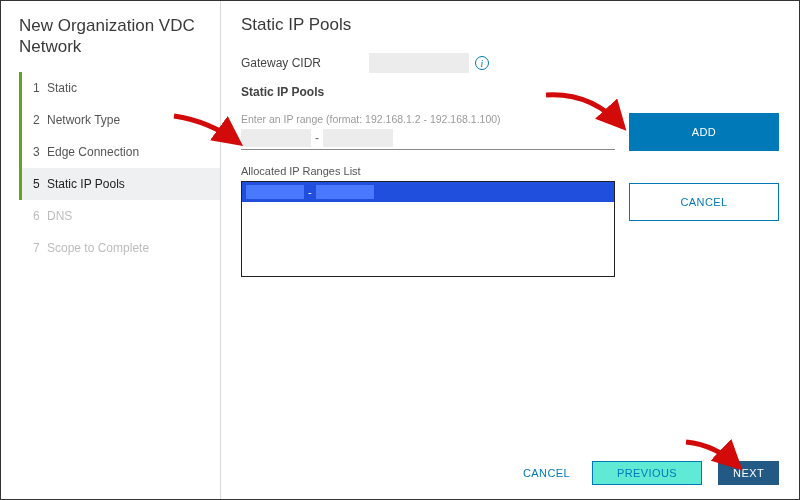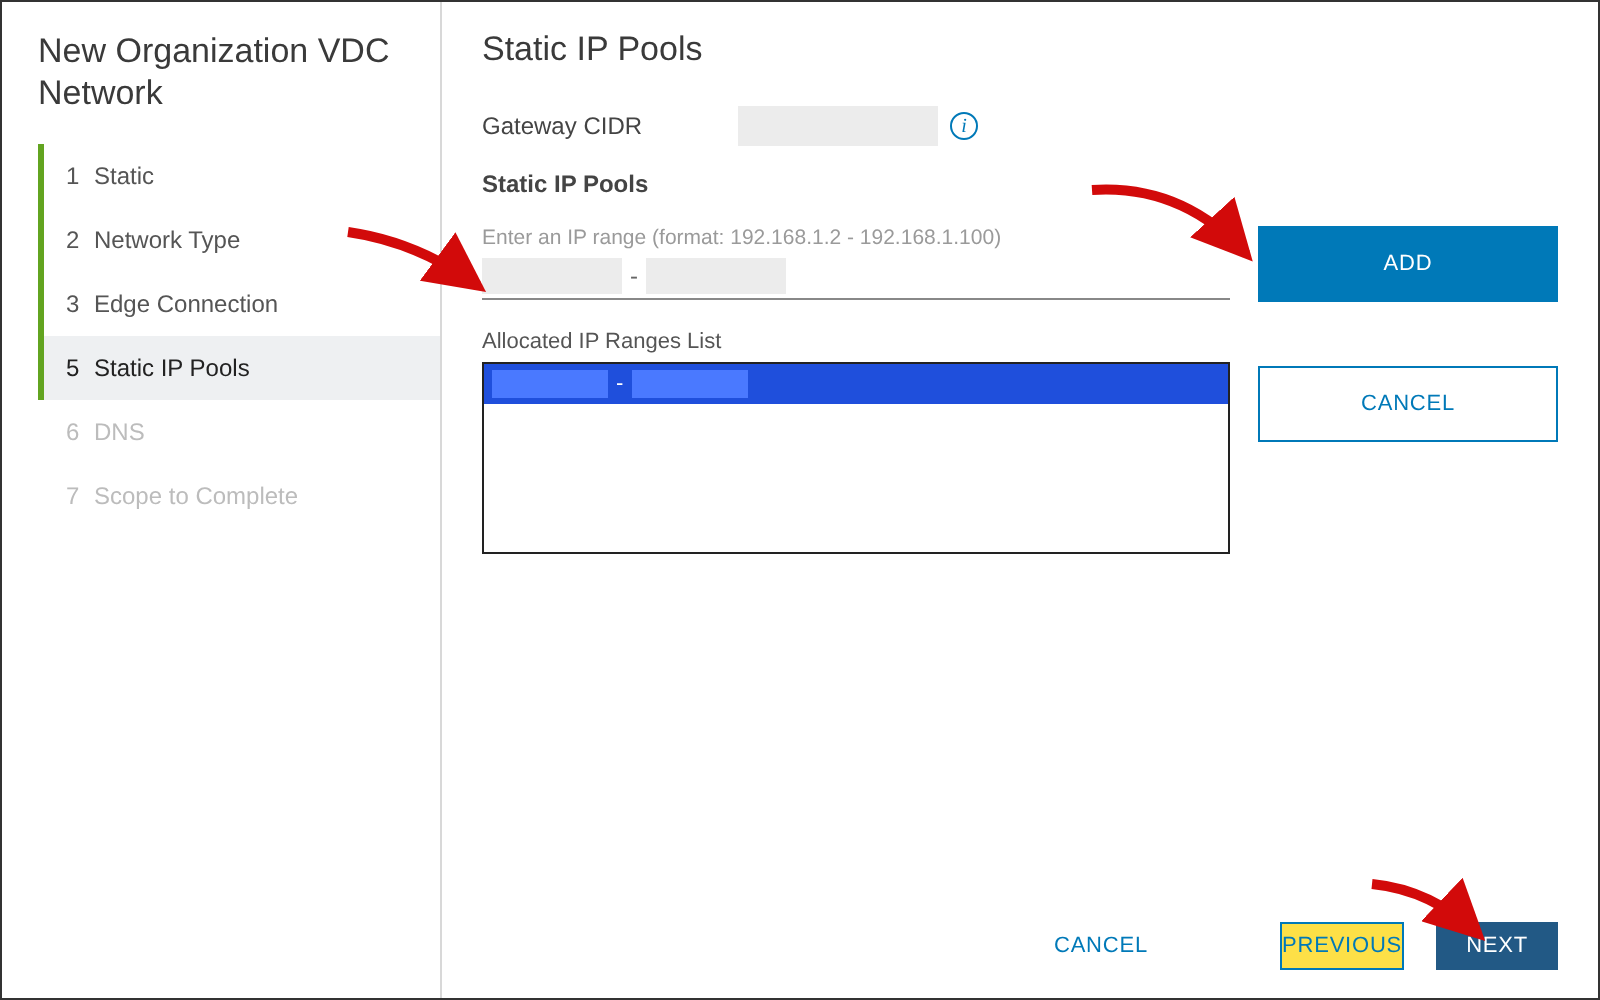--- a/index.html
+++ b/index.html
@@ -45,21 +45,21 @@
 .list-label { font-size: 11px; color: #555; margin-bottom: 4px; }
 .list-box { border: 1.5px solid #222; height: 96px; background: #fff; }
 .list-selected { background: #1f4fdc; height: 20px; display: flex; align-items: center; padding: 0 4px; color: #fff; font-size: 11px; gap: 2px; }
 .list-selected .chip { background: #4a79ff; height: 14px; min-width: 58px; display: inline-block; }
 .list-selected .sep { padding: 0 2px; }
 
 .total { font-size: 10.5px; color: #7b7b7b; margin-top: 12px; }
 
 .footer { position: absolute; right: 20px; bottom: 14px; display: flex; align-items: center; gap: 16px; }
 .footer .link { font-size: 11px; color: #0079b8; letter-spacing: 0.4px; cursor: pointer; padding: 4px 6px; }
-.footer .obtn { font-size: 11px; letter-spacing: 0.4px; border: 1px solid #0079b8; color: #0079b8; background: #fde047; padding: 5px 0; cursor: pointer; margin-left: 44px; }
+.footer .obtn { font-size: 11px; letter-spacing: 0.4px; border: 1px solid #0079b8; color: #0079b8; background: #5eead4; padding: 5px 24px; cursor: pointer; }
 .footer .pbtn { font-size: 11px; letter-spacing: 0.4px; border: 1px solid #225985; background: #225985; color: #fff; padding: 5px 14px; cursor: pointer; }
 
 .arrow { position: absolute; pointer-events: none; }
 .arrow svg { overflow: visible; }
 </style>
 </head>
 <body>
 
 <div class="layout">
   <aside class="sidebar">

